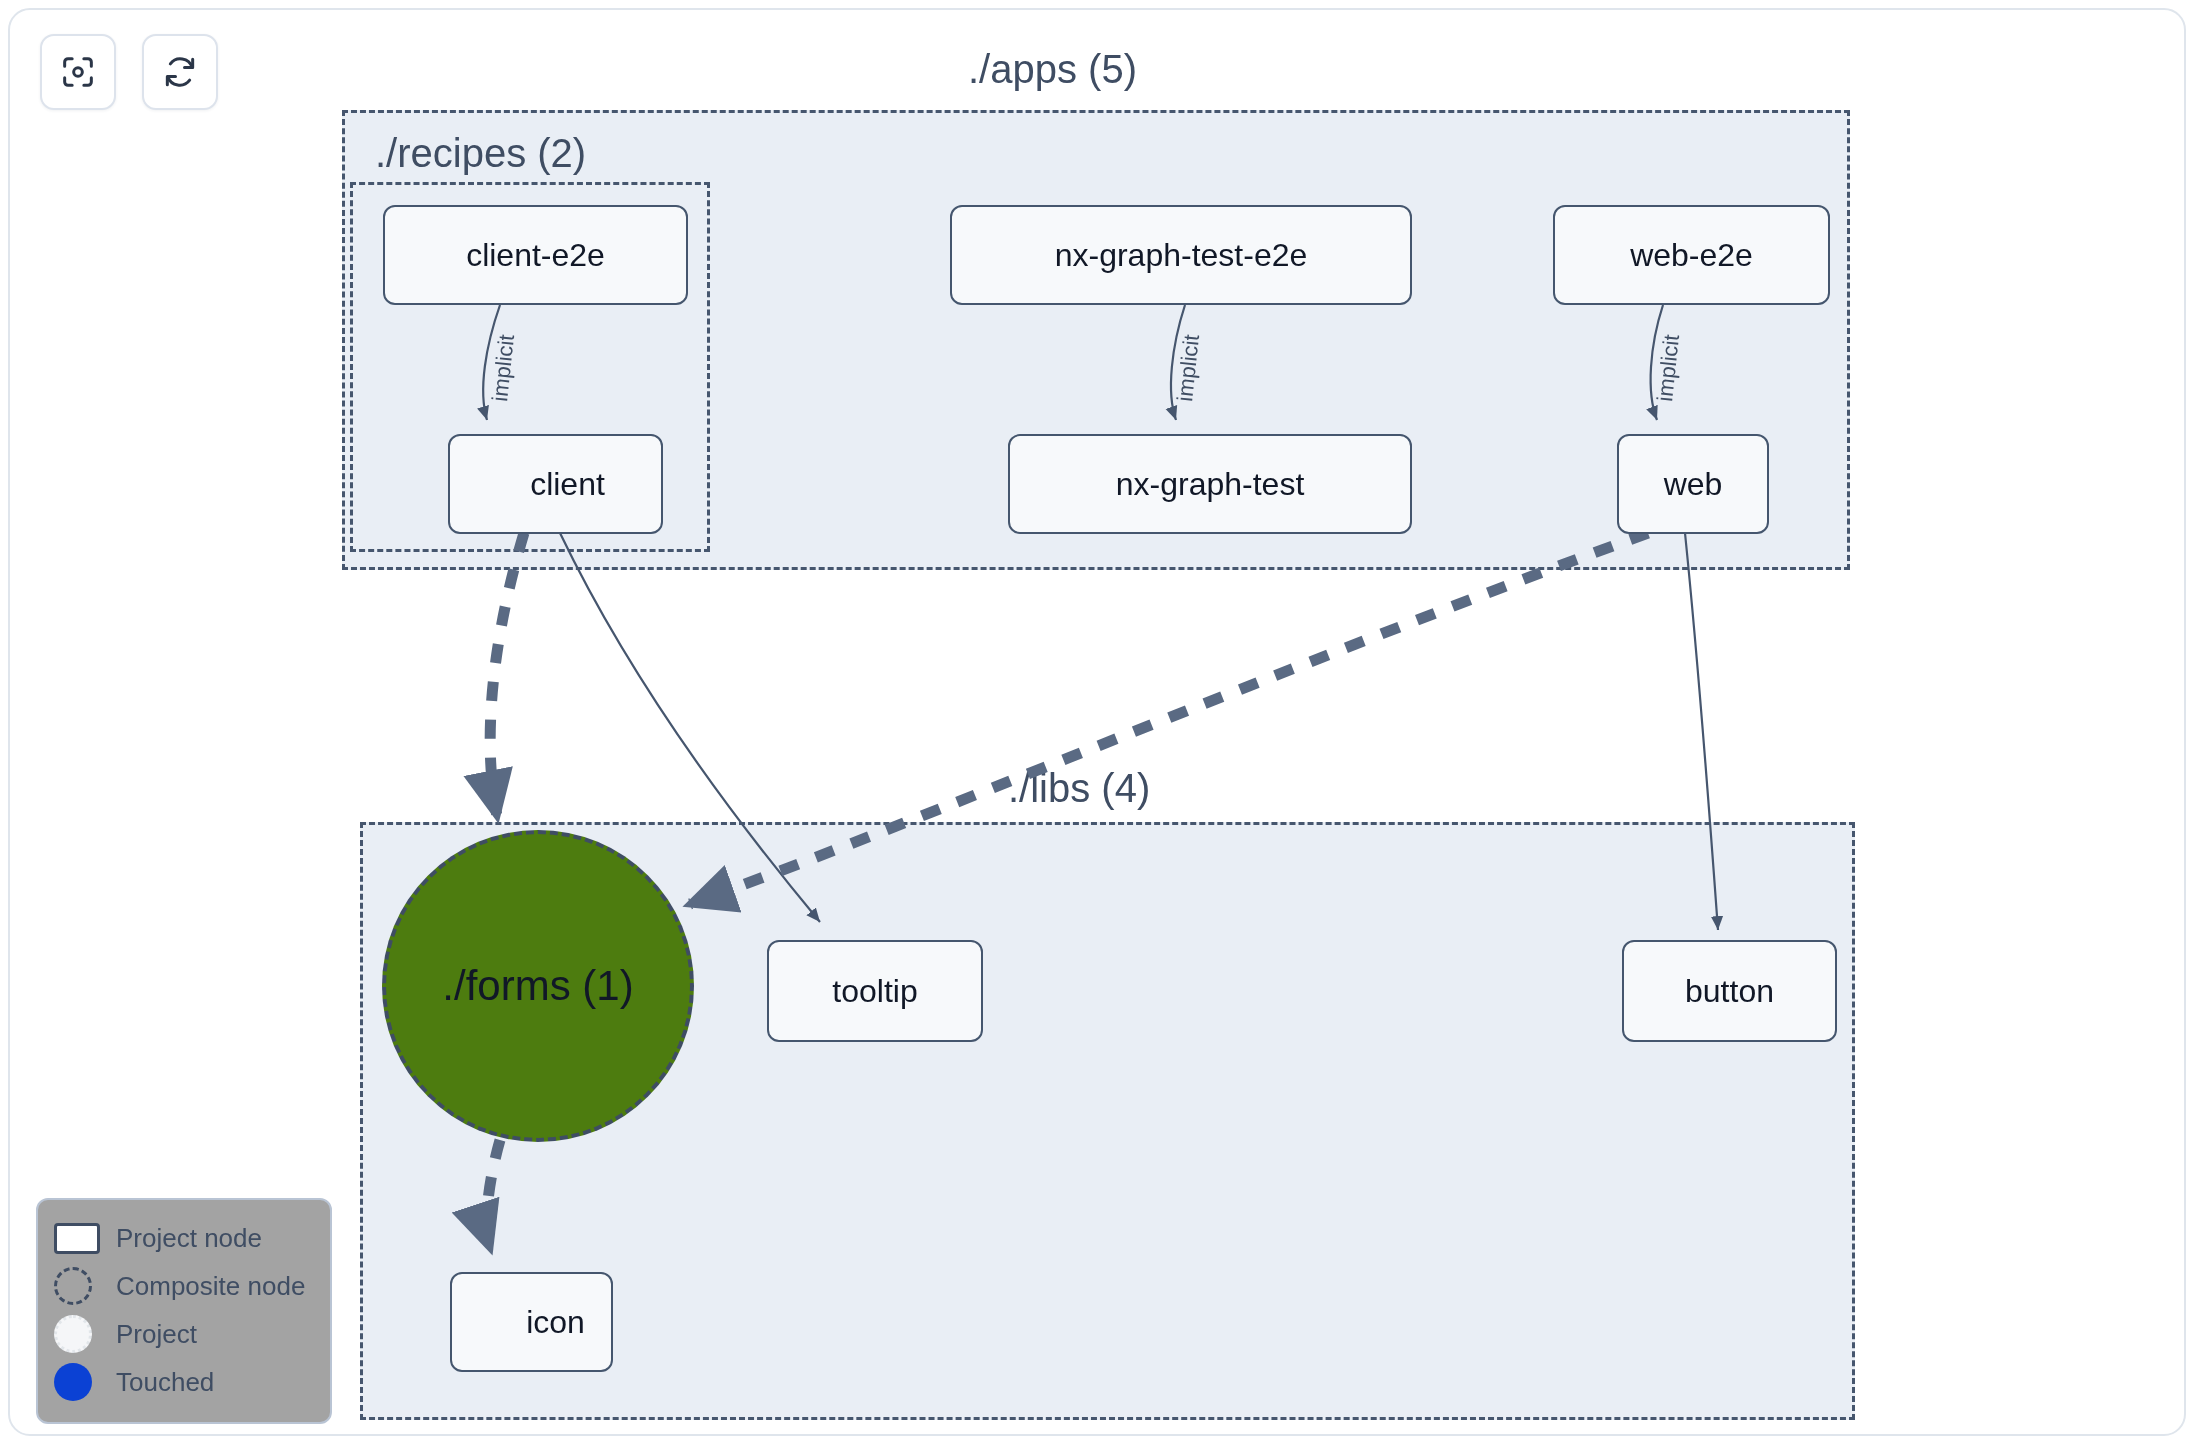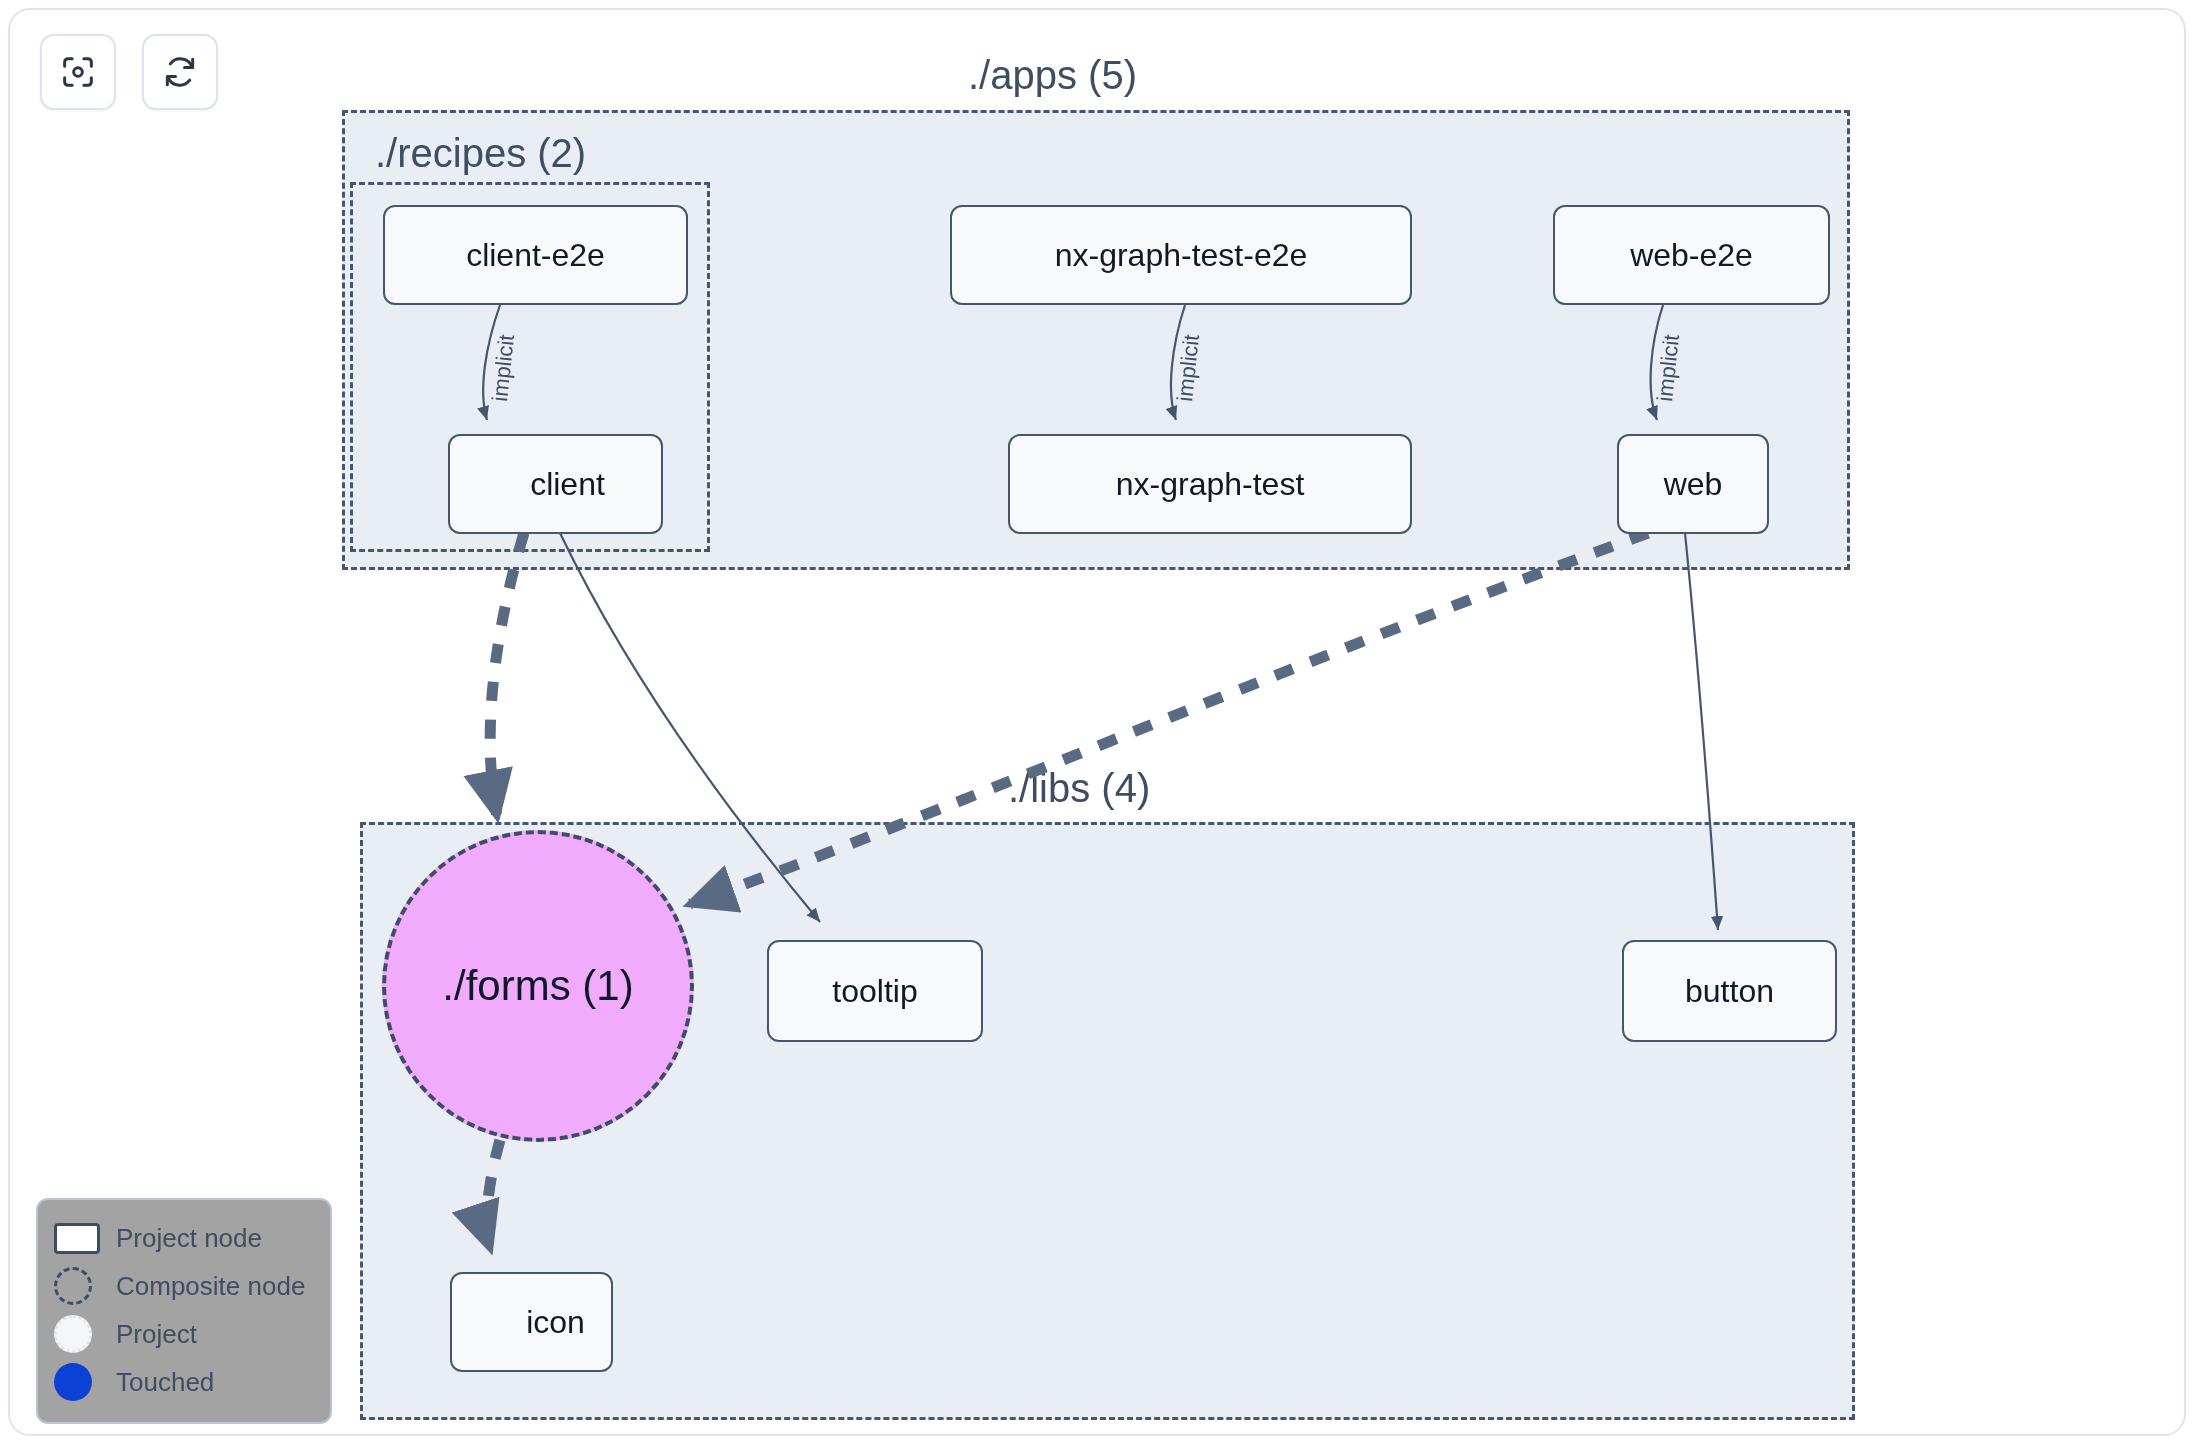--- a/index.html
+++ b/index.html
@@ -99,21 +99,21 @@
     color: #111827;
     font-size: 32px;
     white-space: nowrap;
     box-sizing: border-box;
     z-index: 25;
     cursor: pointer;
   }
   
   .composite-node {
     position: absolute;
-    background: #f0abfc;
+    background: #4d7c0f;
     border: 4px dashed #3f4d63;
     border-radius: 50%;
     display: flex;
     align-items: center;
     justify-content: center;
     color: #111827;
     font-size: 42px;
     white-space: nowrap;
     box-sizing: border-box;
     z-index: 25;
@@ -216,21 +216,21 @@
             <polyline points="4.4,19.6 4.4,14.7 9.3,14.7"></polyline>
           </g>
         </svg>
       </span>
     </div>
   </div>
 
   <div class="graph-canvas">
 
     <div class="group-box" style="left:342px; top:110px; width:1508px; height:460px;"></div>
-    <div class="group-label" style="left:968px; top:55px;">./apps (5)</div>
+    <div class="group-label" style="left:968px; top:49px;">./apps (5)</div>
 
     <div class="group-box inner" style="left:350px; top:182px; width:360px; height:370px;"></div>
     <div class="group-label" style="left:375px; top:133px;">./recipes (2)</div>
 
     <div class="group-box" style="left:360px; top:822px; width:1495px; height:598px;"></div>
     <div class="group-label" style="left:1008px; top:768px;">./libs (4)</div>
 
     <svg class="edge-layer" viewBox="0 0 2200 1446">
       <defs>
         <marker id="arrow-thin" viewBox="0 0 10 10" refX="9" refY="5" markerWidth="7" markerHeight="7" orient="auto-start-reverse">

